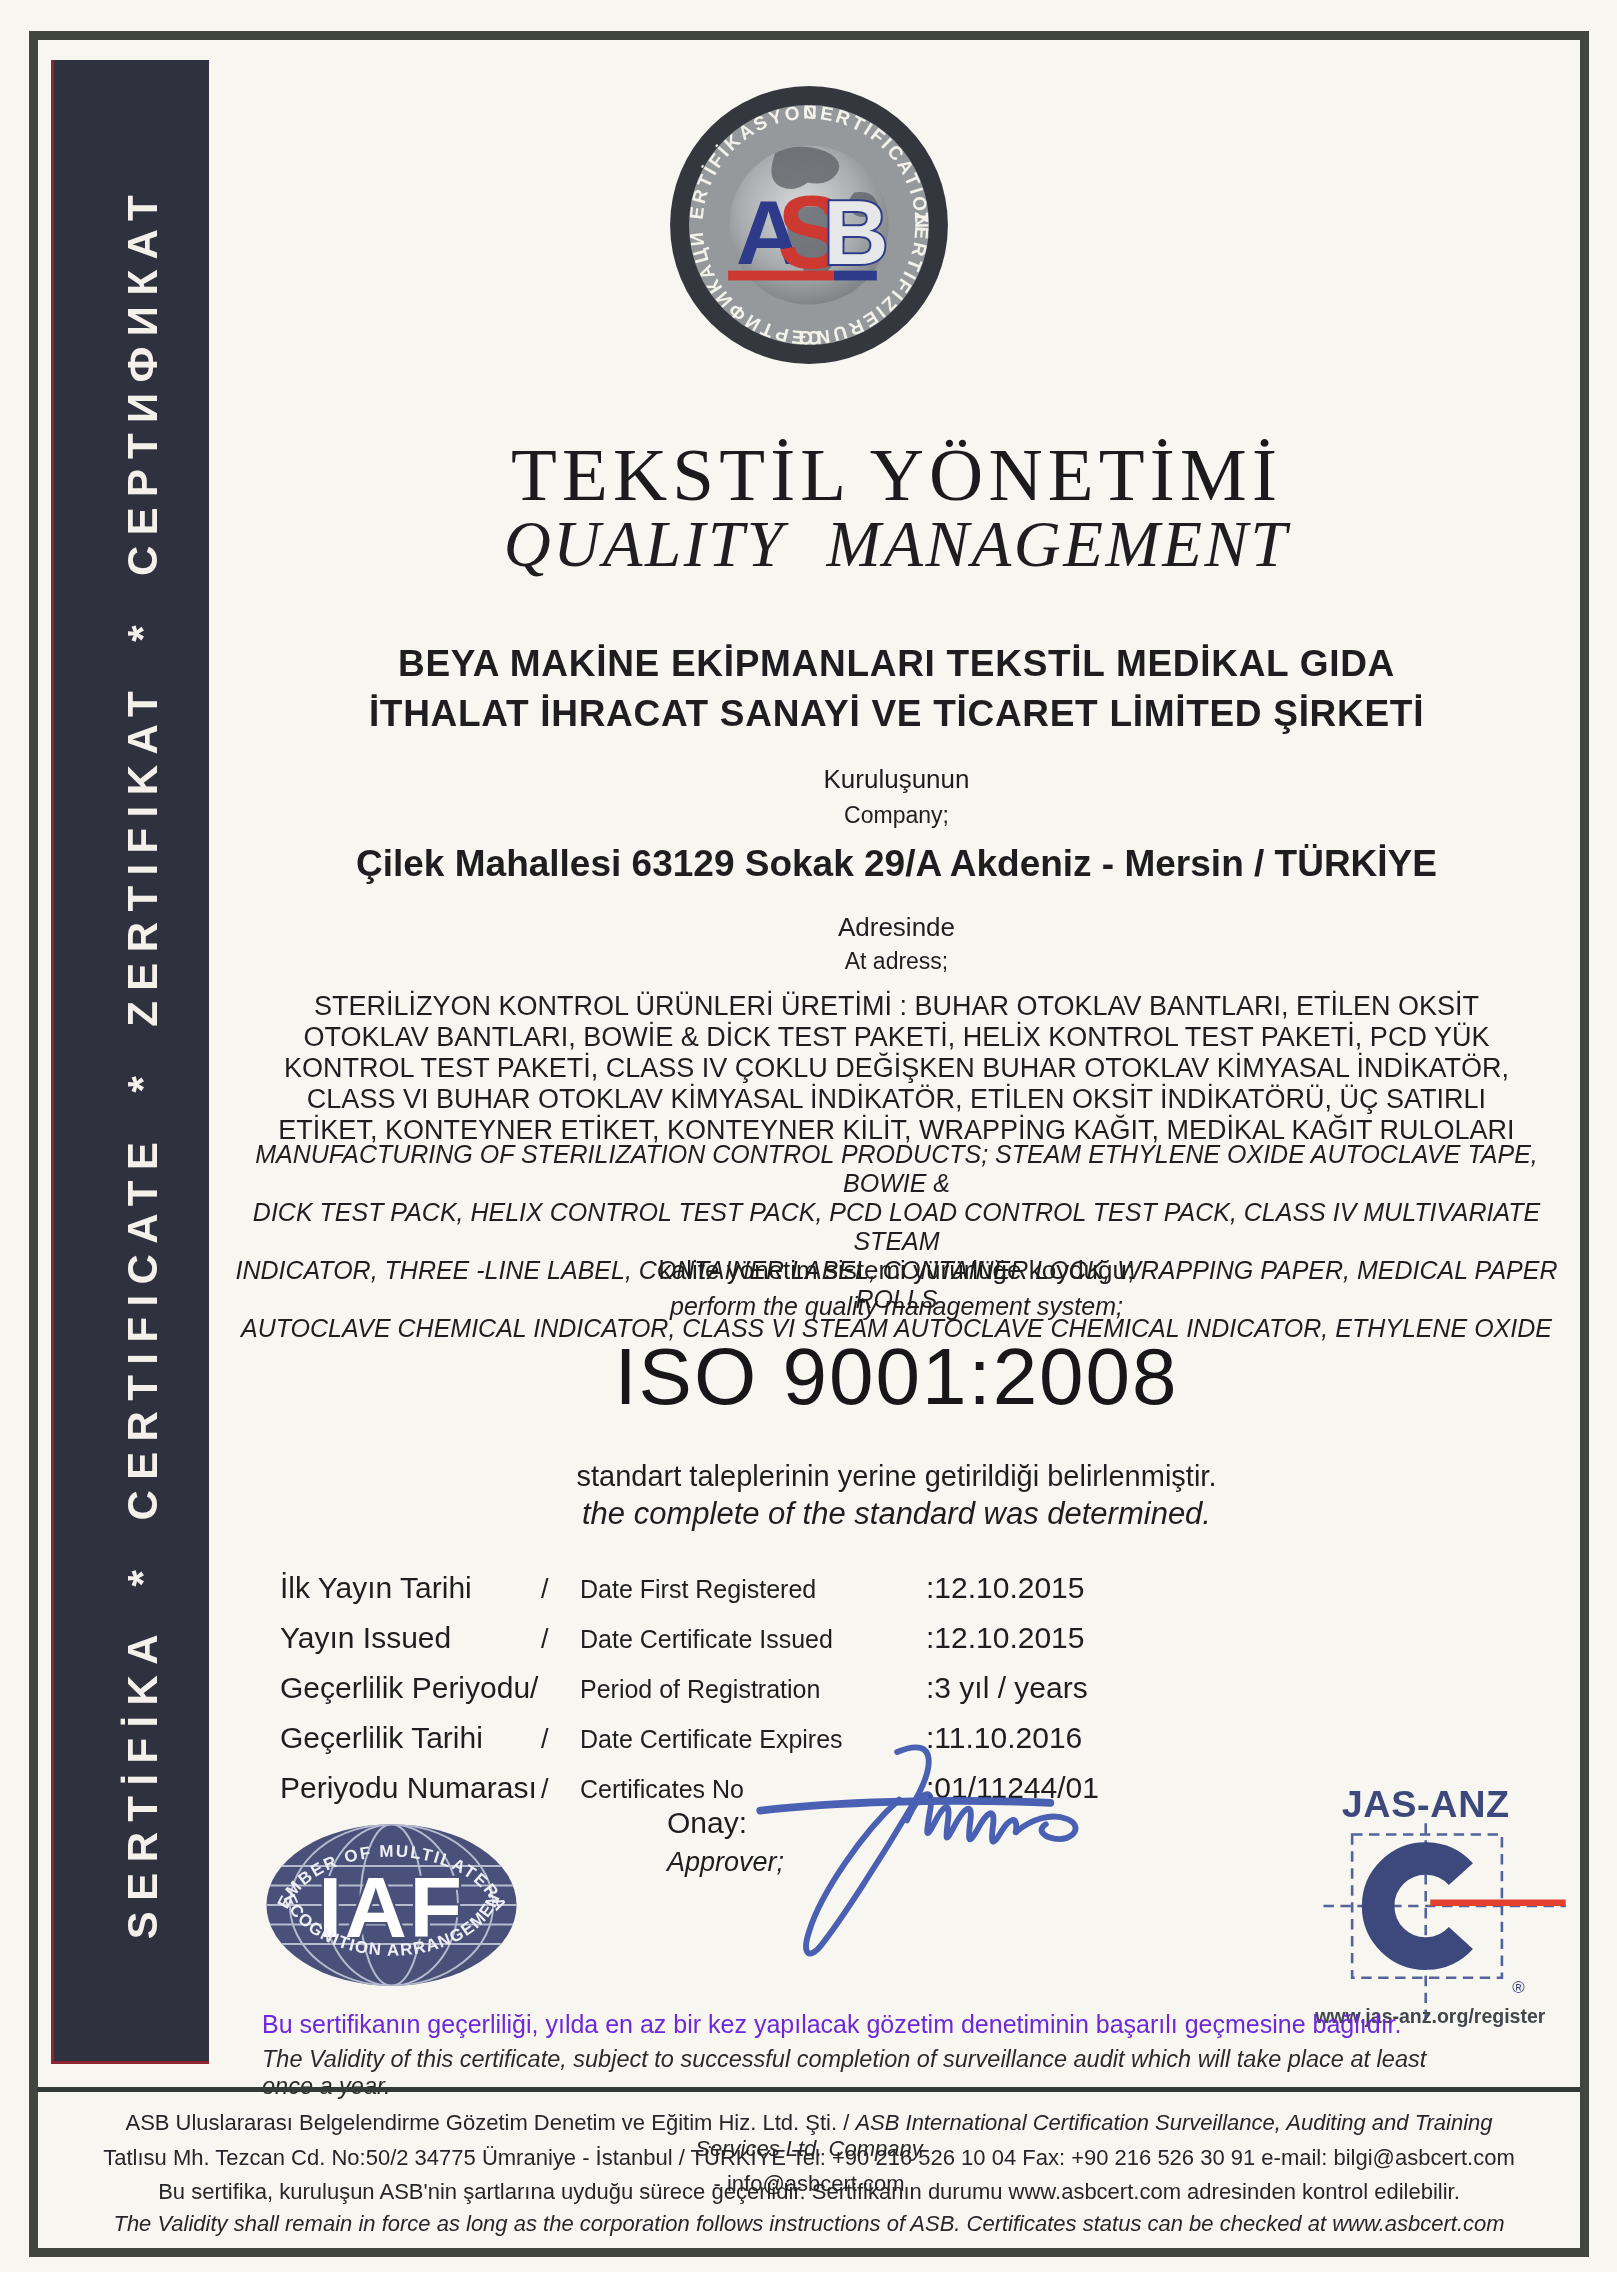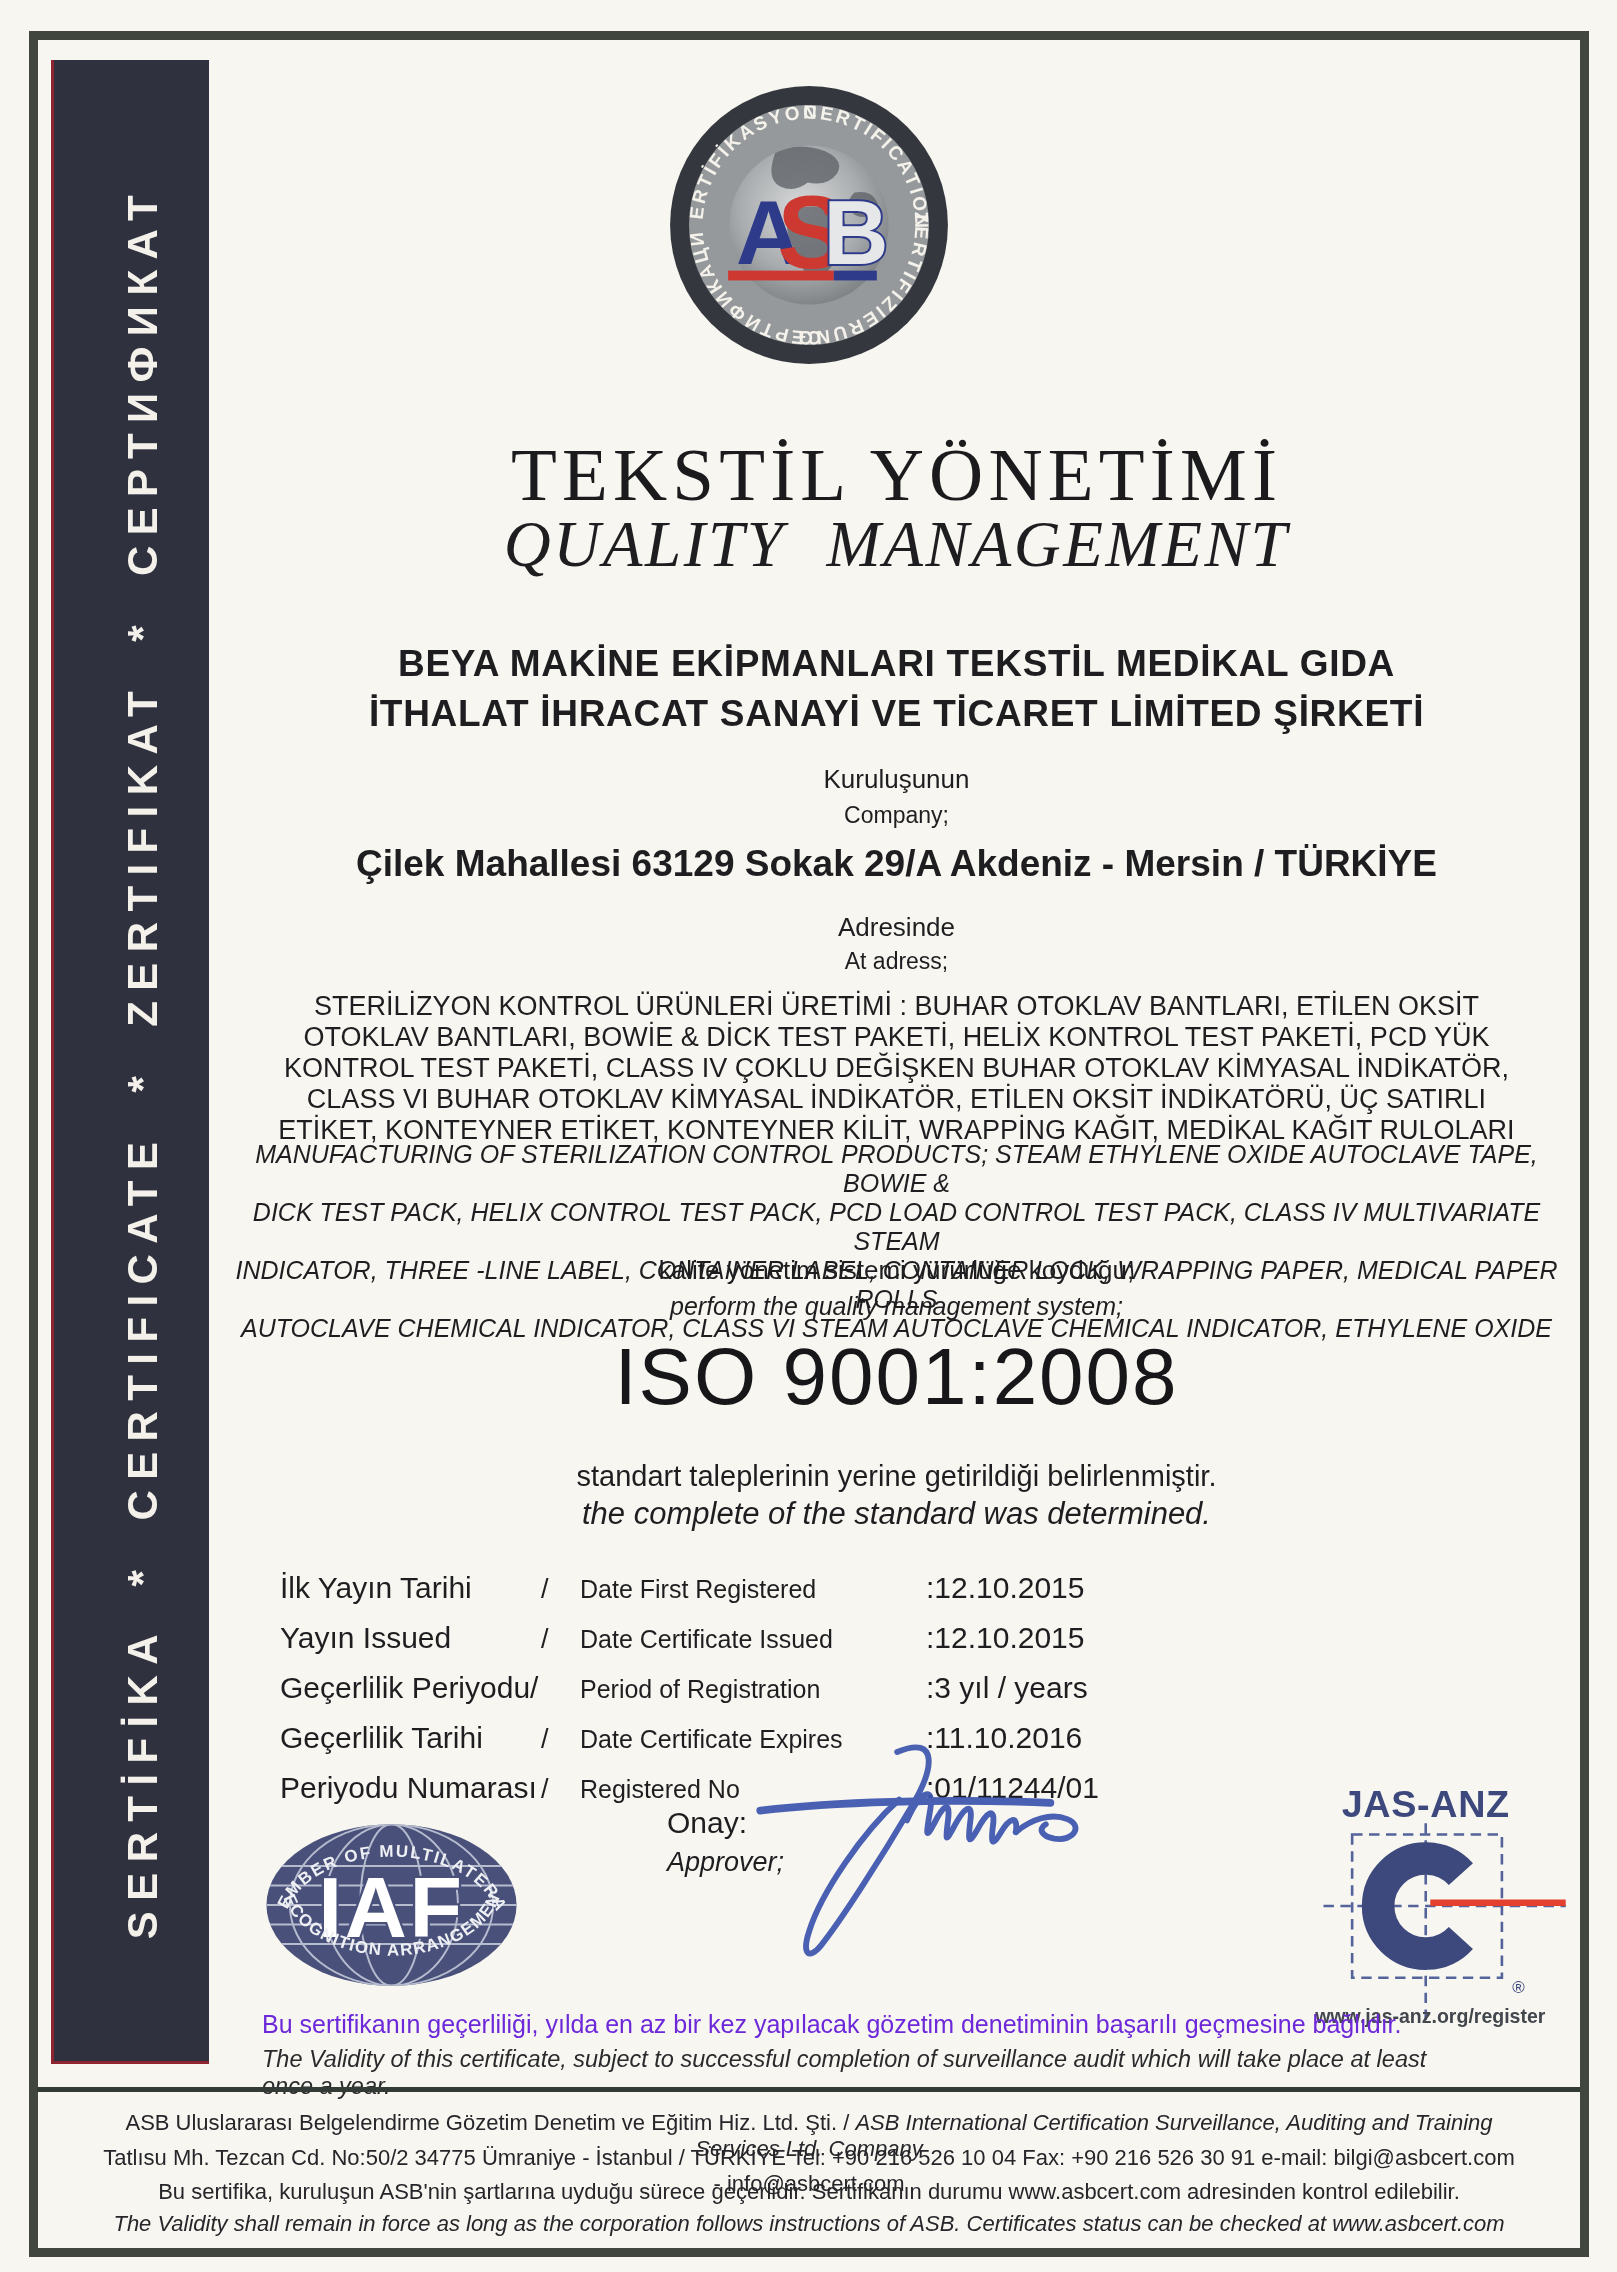--- a/index.html
+++ b/index.html
@@ -158,21 +158,21 @@
     </div>
     <div class="drow">
       <span class="dc-tr">Geçerlilik Tarihi</span>
       <span class="dc-sep">/</span>
       <span class="dc-en">Date Certificate Expires</span>
       <span class="dc-val">:11.10.2016</span>
     </div>
     <div class="drow">
       <span class="dc-tr">Periyodu Numarası</span>
       <span class="dc-sep">/</span>
-      <span class="dc-en">Registered No</span>
+      <span class="dc-en">Certificates No</span>
       <span class="dc-val">:01/11244/01</span>
     </div>
   </div>
 
   <div class="abs onay">Onay:</div>
   <div class="abs approver">Approver;</div>
 
   <svg class="abs" style="left:744px;top:1729px" width="365" height="248" viewBox="0 0 560 380">
     <g fill="none" stroke="#3c55ae" stroke-linecap="round" stroke-linejoin="round" opacity="0.92">
       <path stroke-width="12" d="M 25 125 C 130 112, 310 106, 470 113"></path>

